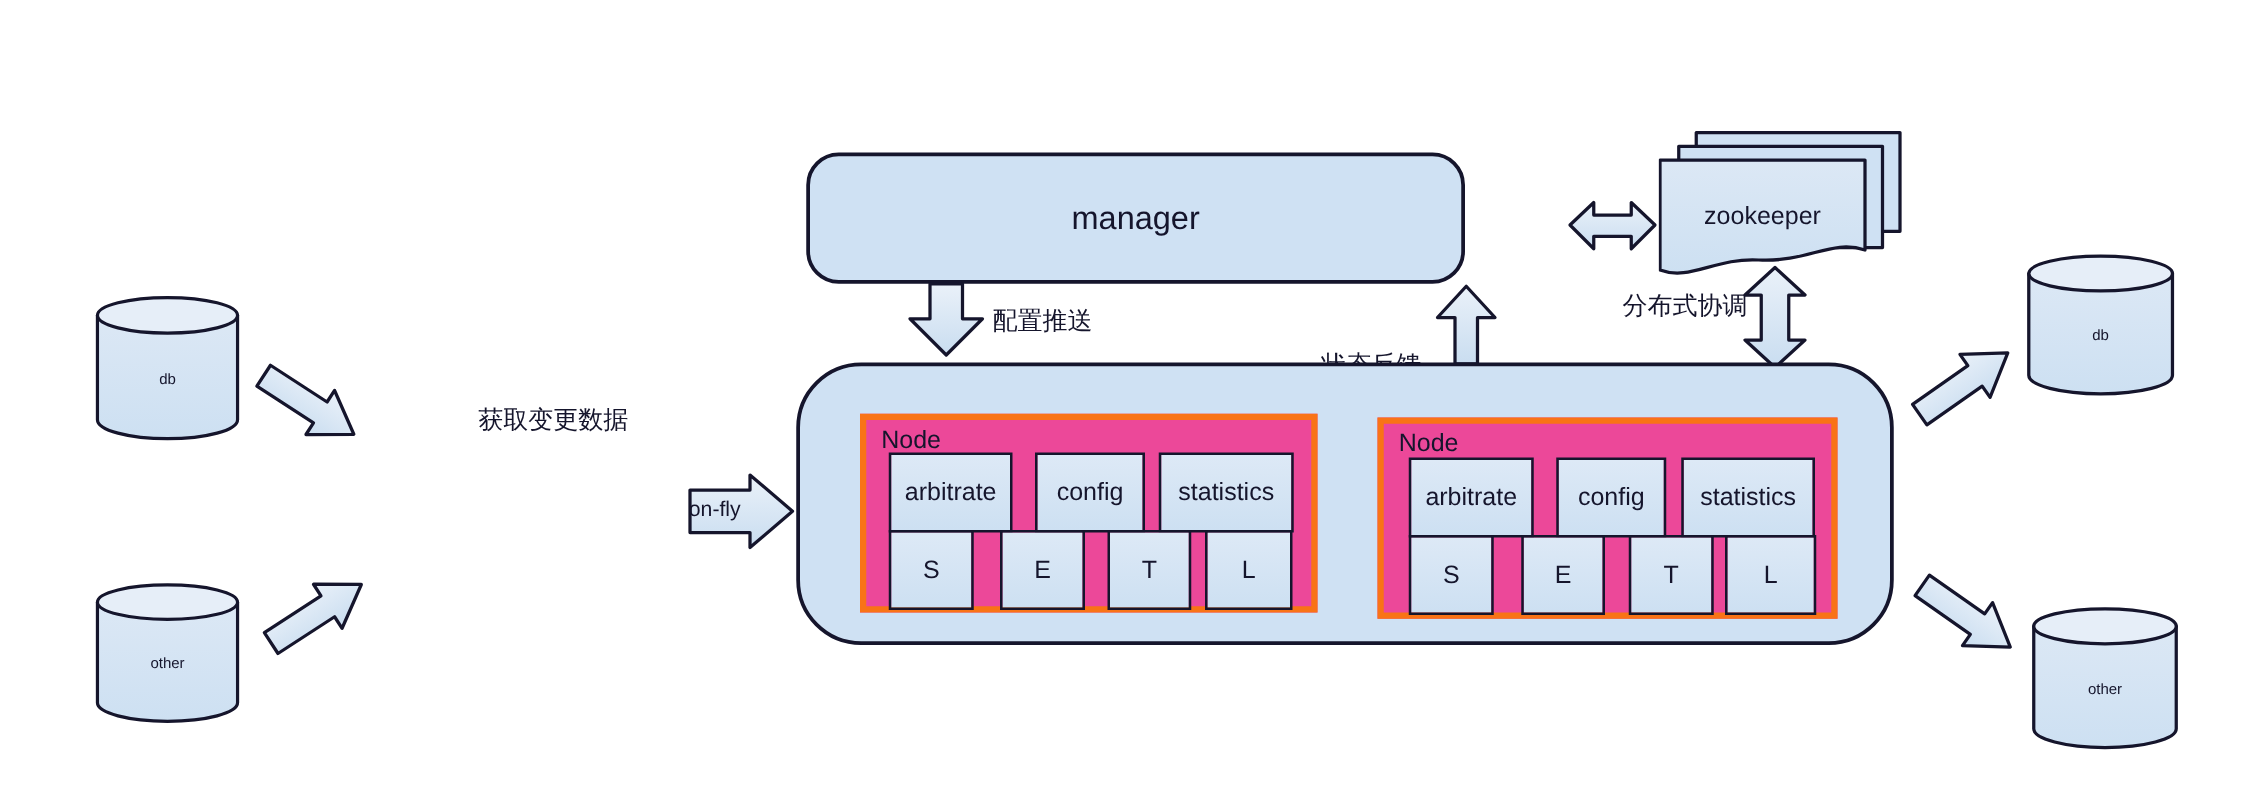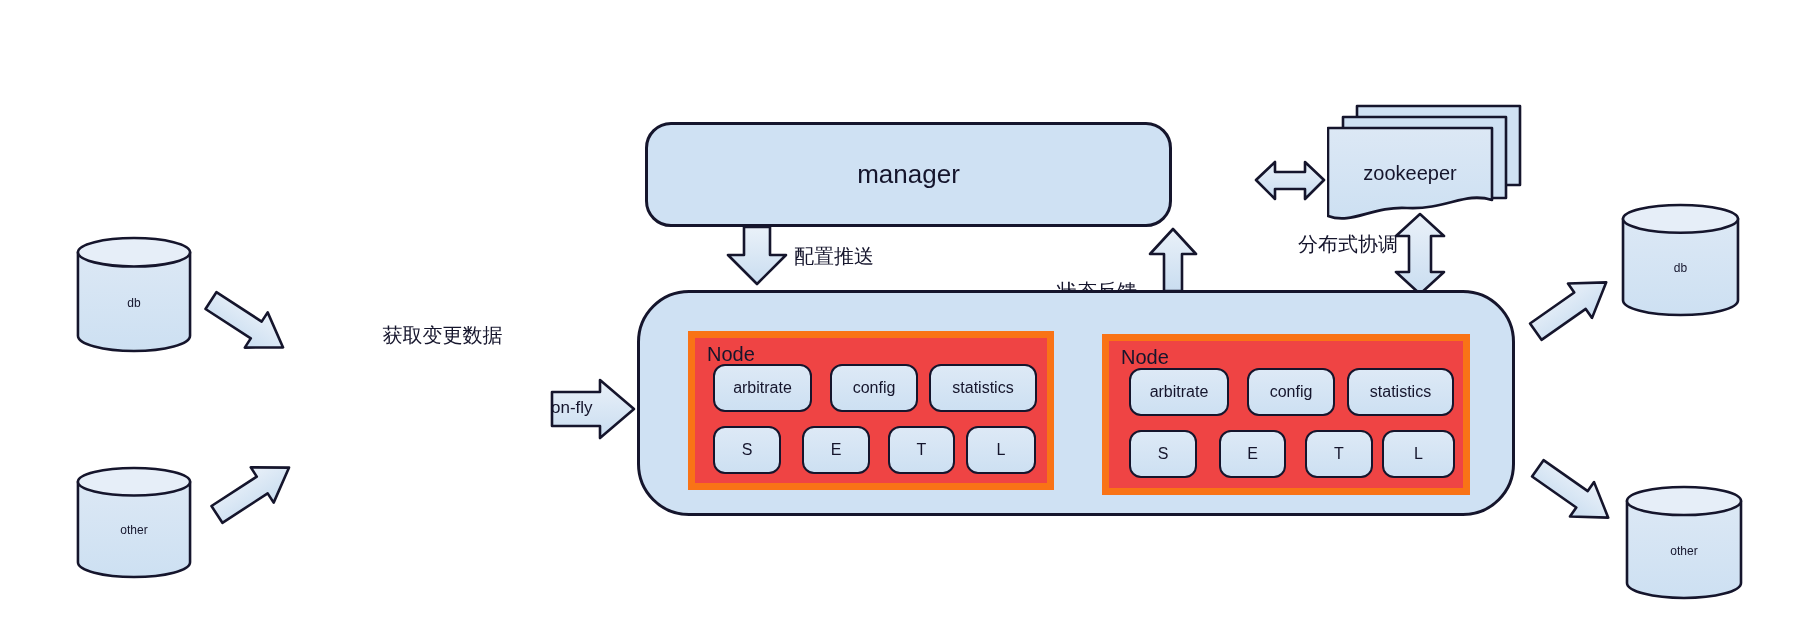--- a/index.html
+++ b/index.html
@@ -7,27 +7,27 @@
     position:relative;width:1800px;height:643px;background:#ffffff;
     font-family:"Liberation Sans","DejaVu Sans",sans-serif;color:#15152c;overflow:hidden;
   }
   .box{
     position:absolute;background:#cfe1f3;border:3px solid #15152c;
     display:flex;align-items:center;justify-content:center;box-sizing:border-box;
   }
   .manager-box{border-radius:26px;font-size:26px;}
   .container-box{border-radius:52px;}
   .node{
-    position:absolute;background:#ef4444;border:7px solid #f97316;box-sizing:border-box;
+    position:absolute;background:#ec4899;border:5px solid #f97316;box-sizing:border-box;
   }
   .node-title{position:absolute;left:12px;top:5px;font-size:20px;}
   .chip{
-    position:absolute;height:48px;background:linear-gradient(#dde9f6,#cde0f2);
-    border:2px solid #15152c;border-radius:12px;box-sizing:border-box;
-    display:flex;align-items:center;justify-content:center;font-size:16px;
+    position:absolute;height:64px;background:linear-gradient(#dde9f6,#cde0f2);
+    border:2px solid #15152c;border-radius:0;box-sizing:border-box;
+    display:flex;align-items:center;justify-content:center;font-size:20px;
   }
   .cylinder{position:absolute;}
   .cylinder svg{position:absolute;left:0;top:0;width:100%;height:100%;}
   .cyl-label{
     position:absolute;left:0;right:0;top:57%;transform:translateY(-50%);
     text-align:center;font-size:12px;
   }
   .canal{position:absolute;}
   .canal svg{position:absolute;left:0;top:0;width:100%;height:100%;}
   .canal-label{position:absolute;left:42px;top:50%;transform:translateY(-50%);font-size:31px;}

